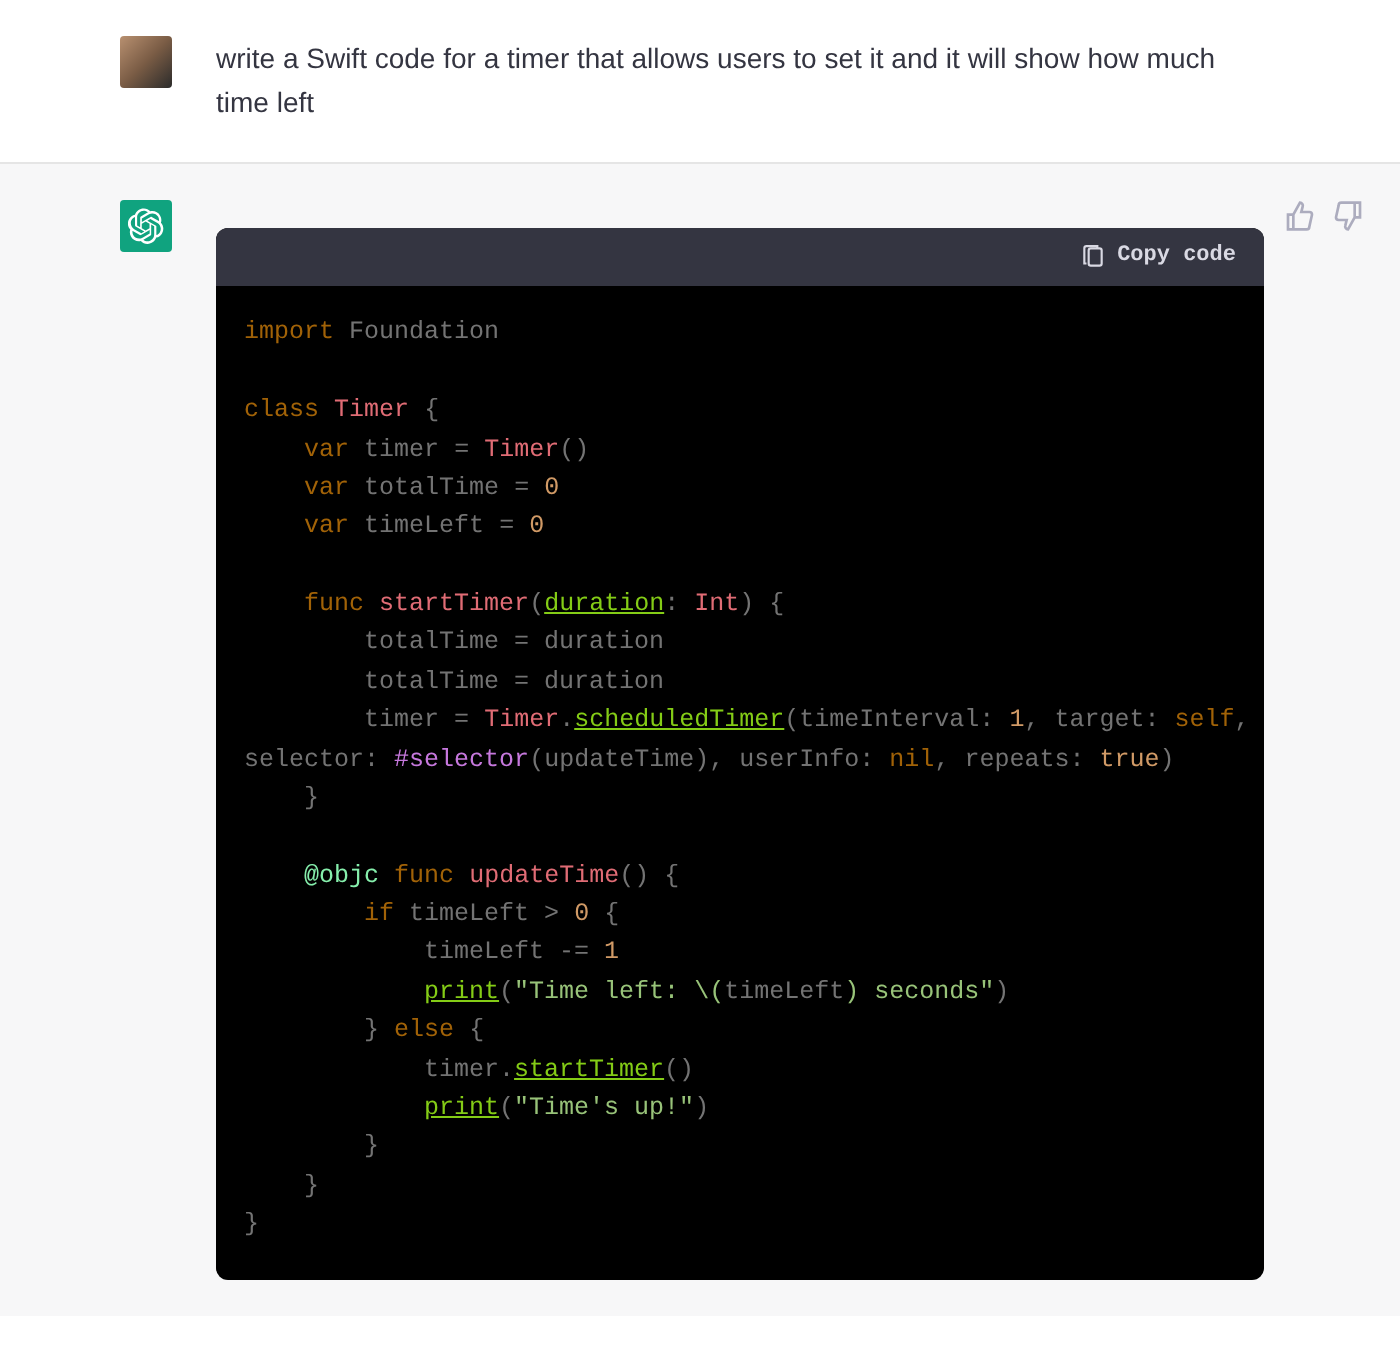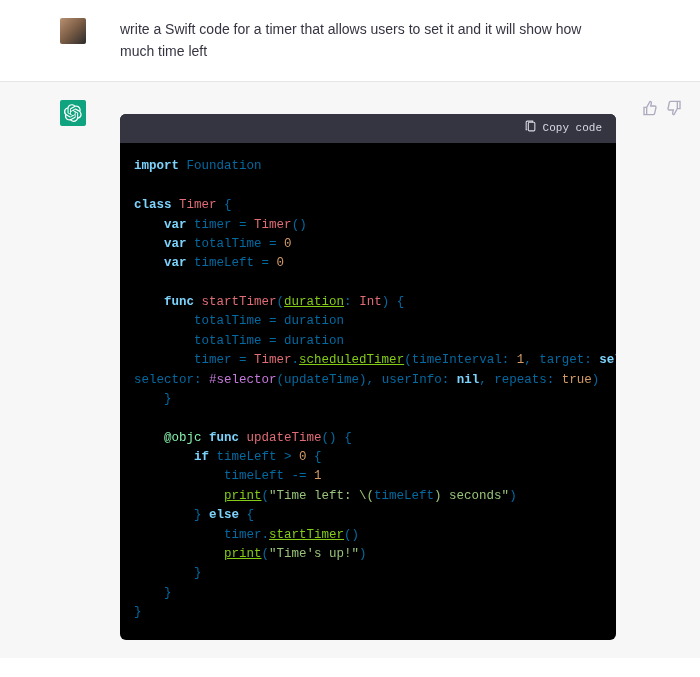--- a/index.html
+++ b/index.html
@@ -7,22 +7,22 @@
     font-family: -apple-system, BlinkMacSystemFont, "Segoe UI", Helvetica, Arial, sans-serif;
     background: #ffffff;
     width: 700px;
     height: 677px;
     overflow: hidden;
     font-size: 14px;
     color: #343541;
   }
   .msg {
     display: flex;
-    padding: 18px 24px 18px 12px;
-    gap: 34px;
+    padding: 18px 8px 18px 12px;
+    gap: 22px;
   }
   .msg-user { background: #ffffff; border-bottom: 1px solid #e5e5e5; }
   .msg-assistant { background: #f7f7f8; position: relative; }
   .avatar {
     width: 26px; height: 26px;
     flex: 0 0 26px;
     border-radius: 2px;
     overflow: hidden;
     display: flex; align-items: center; justify-content: center;
     margin-left: 48px;
@@ -68,26 +68,26 @@
   }
   .code-header svg { width: 13px; height: 13px; }
   .code-body {
     padding: 14px 14px 18px 14px;
     color: #ffffff;
     line-height: 1.55;
     white-space: pre;
     overflow-x: auto;
   }
   
-  .tk-kw   { color: #7dd3fc; font-weight: bold; }   
+  .tk-kw   { color: #a16207; }   
   .tk-name { color: #e06c75; }   
   .tk-fn   { color: #84cc16; text-decoration: underline; }   
   .tk-num  { color: #d19a66; }   
   .tk-str  { color: #98c379; }   
-  .tk-plain{ color: #0369a1; }   
+  .tk-plain{ color: #737373; }   
   .tk-attr { color: #86efac; }   
   .tk-sel  { color: #c678dd; }   
   .tk-bool { color: #d19a66; }
 </style>
 </head>
 <body>
 
 <div class="msg msg-user">
   <div class="avatar avatar-user"></div>
   <div class="content">write a Swift code for a timer that allows users to set it and it will show how much time left</div>
@@ -96,21 +96,21 @@
 <div class="msg msg-assistant">
   <div class="avatar avatar-assistant">
     <svg viewBox="0 0 41 41" fill="none">
       <path d="M37.5 16.8c.9-2.7.6-5.7-.9-8.1-2.2-3.9-6.8-5.9-11.1-4.9C23.5 1.6 20.7.4 17.8.5c-4.5 0-8.5 2.9-9.9 7.2-2.8.6-5.2 2.3-6.6 4.8-2.3 3.9-1.8 8.8 1.3 12.1-.9 2.7-.6 5.7.9 8.1 2.2 3.9 6.8 5.9 11.1 4.9 2 2.2 4.8 3.4 7.7 3.3 4.5 0 8.5-2.9 9.9-7.2 2.8-.6 5.2-2.3 6.6-4.8 2.3-3.9 1.8-8.8-1.3-12.1zM22.3 38c-1.8 0-3.5-.6-4.9-1.8l.2-.1 8.1-4.7c.4-.2.7-.7.7-1.1V18.9l3.4 2v9.4c0 4.3-3.3 7.7-7.5 7.7zM6.1 31.1c-.9-1.5-1.2-3.4-.9-5.1l.2.1 8.1 4.7c.4.2.9.2 1.3 0l9.9-5.7v4l-8.2 4.7c-3.6 2.1-8.3.8-10.4-2.7zM4 13.6c.9-1.5 2.3-2.7 4-3.3v9.7c0 .5.3.9.7 1.1l9.9 5.7-3.4 2-8.1-4.7c-3.6-2.1-4.9-6.8-3.1-10.5zm27.9 6.5l-9.9-5.7 3.4-2 8.1 4.7c3.6 2.1 4.9 6.8 2.8 10.4-.9 1.5-2.3 2.7-4 3.3v-9.7c.1-.4-.1-.8-.4-1zm3.4-5.1l-.2-.1-8.1-4.7c-.4-.2-.9-.2-1.3 0l-9.9 5.7v-4l8.2-4.7c3.6-2.1 8.3-.8 10.4 2.8.8 1.5 1.1 3.3.9 5zm-21.5 7l-3.4-2v-9.4c0-4.2 3.4-7.6 7.6-7.6 1.8 0 3.5.6 4.9 1.8l-.2.1-8.1 4.7c-.4.2-.7.7-.7 1.1l-.1 11.3zm1.9-4l4.4-2.5 4.4 2.5v5.1l-4.4 2.5-4.4-2.5V18z" fill="#fff"></path>
     </svg>
   </div>
   <div class="content">
 
     <div class="code-block">
       <div class="code-header">
-        <span style="display:flex;gap:6px;cursor:pointer;">
+        <span style="display:flex;align-items:center;gap:6px;cursor:pointer;font-weight:bold;">
           <svg viewBox="0 0 24 24" fill="none" stroke="currentColor" stroke-width="2">
             <rect x="8" y="4" width="12" height="16" rx="2"></rect>
             <path d="M16 4V2H6a2 2 0 0 0-2 2v14h2"></path>
           </svg>
           <span>Copy code</span>
         </span>
       </div>
 <div class="code-body"><span class="tk-kw">import</span> <span class="tk-plain">Foundation</span>
 
 <span class="tk-kw">class</span> <span class="tk-name">Timer</span> <span class="tk-plain">{</span>

